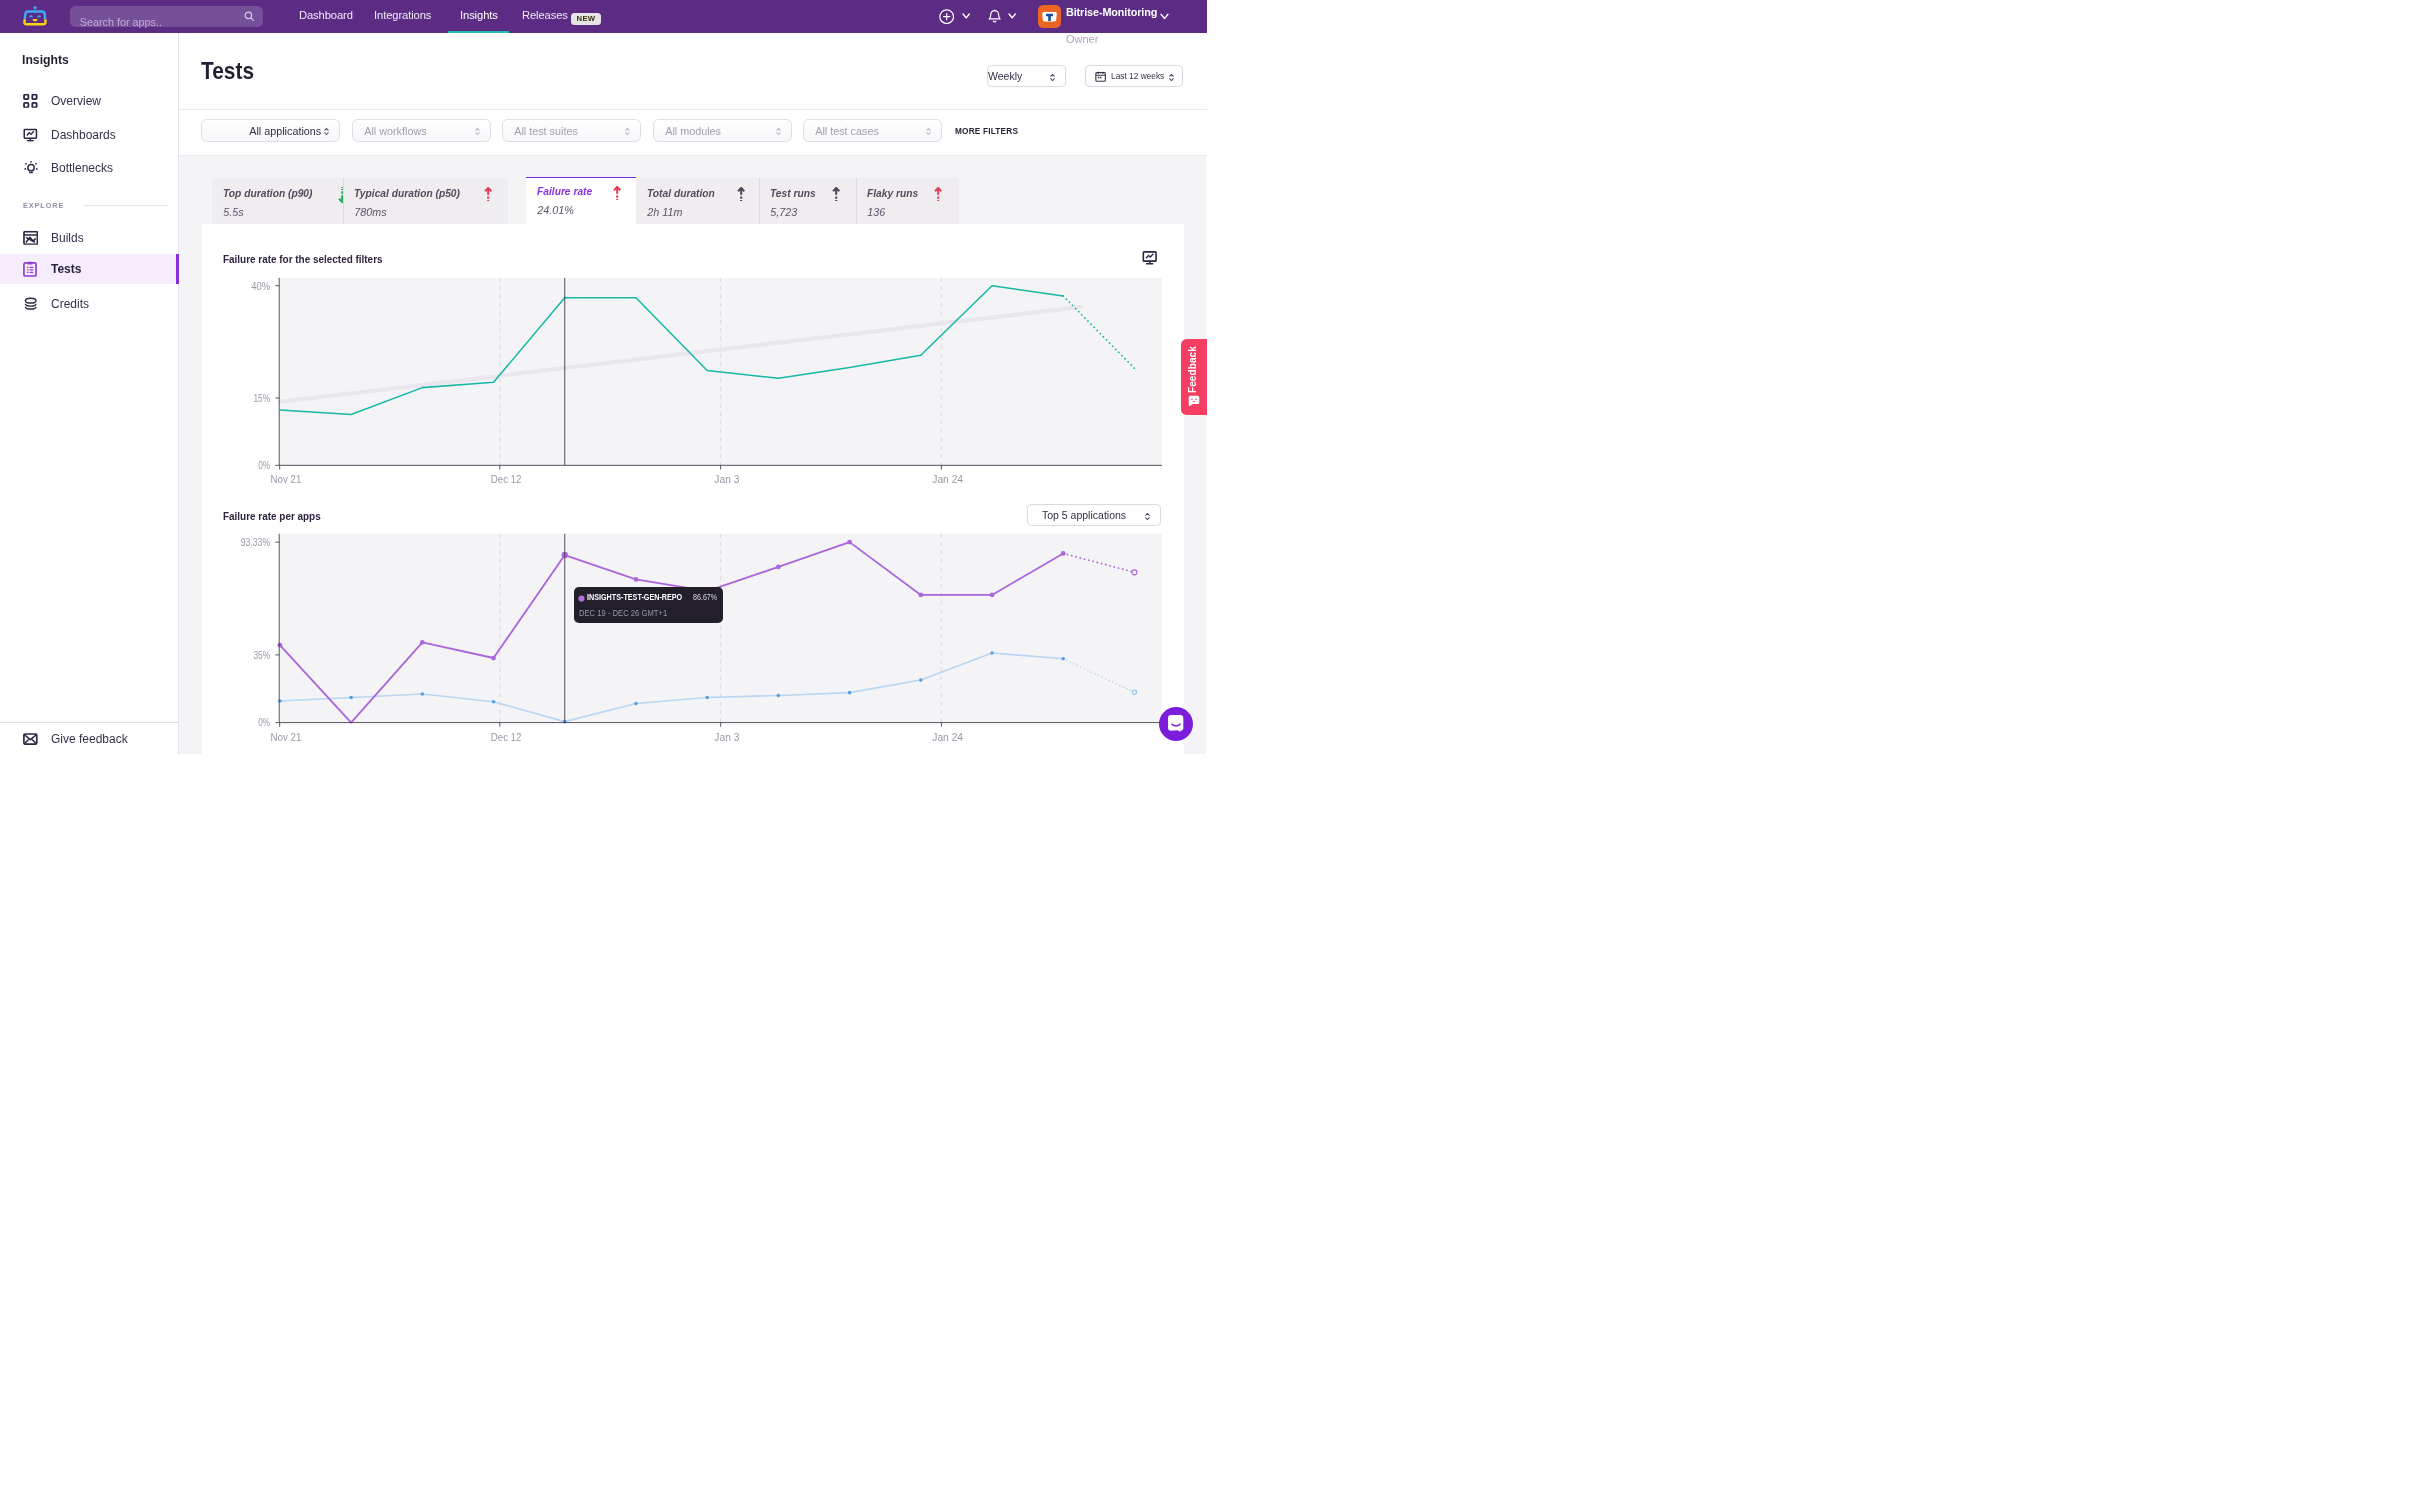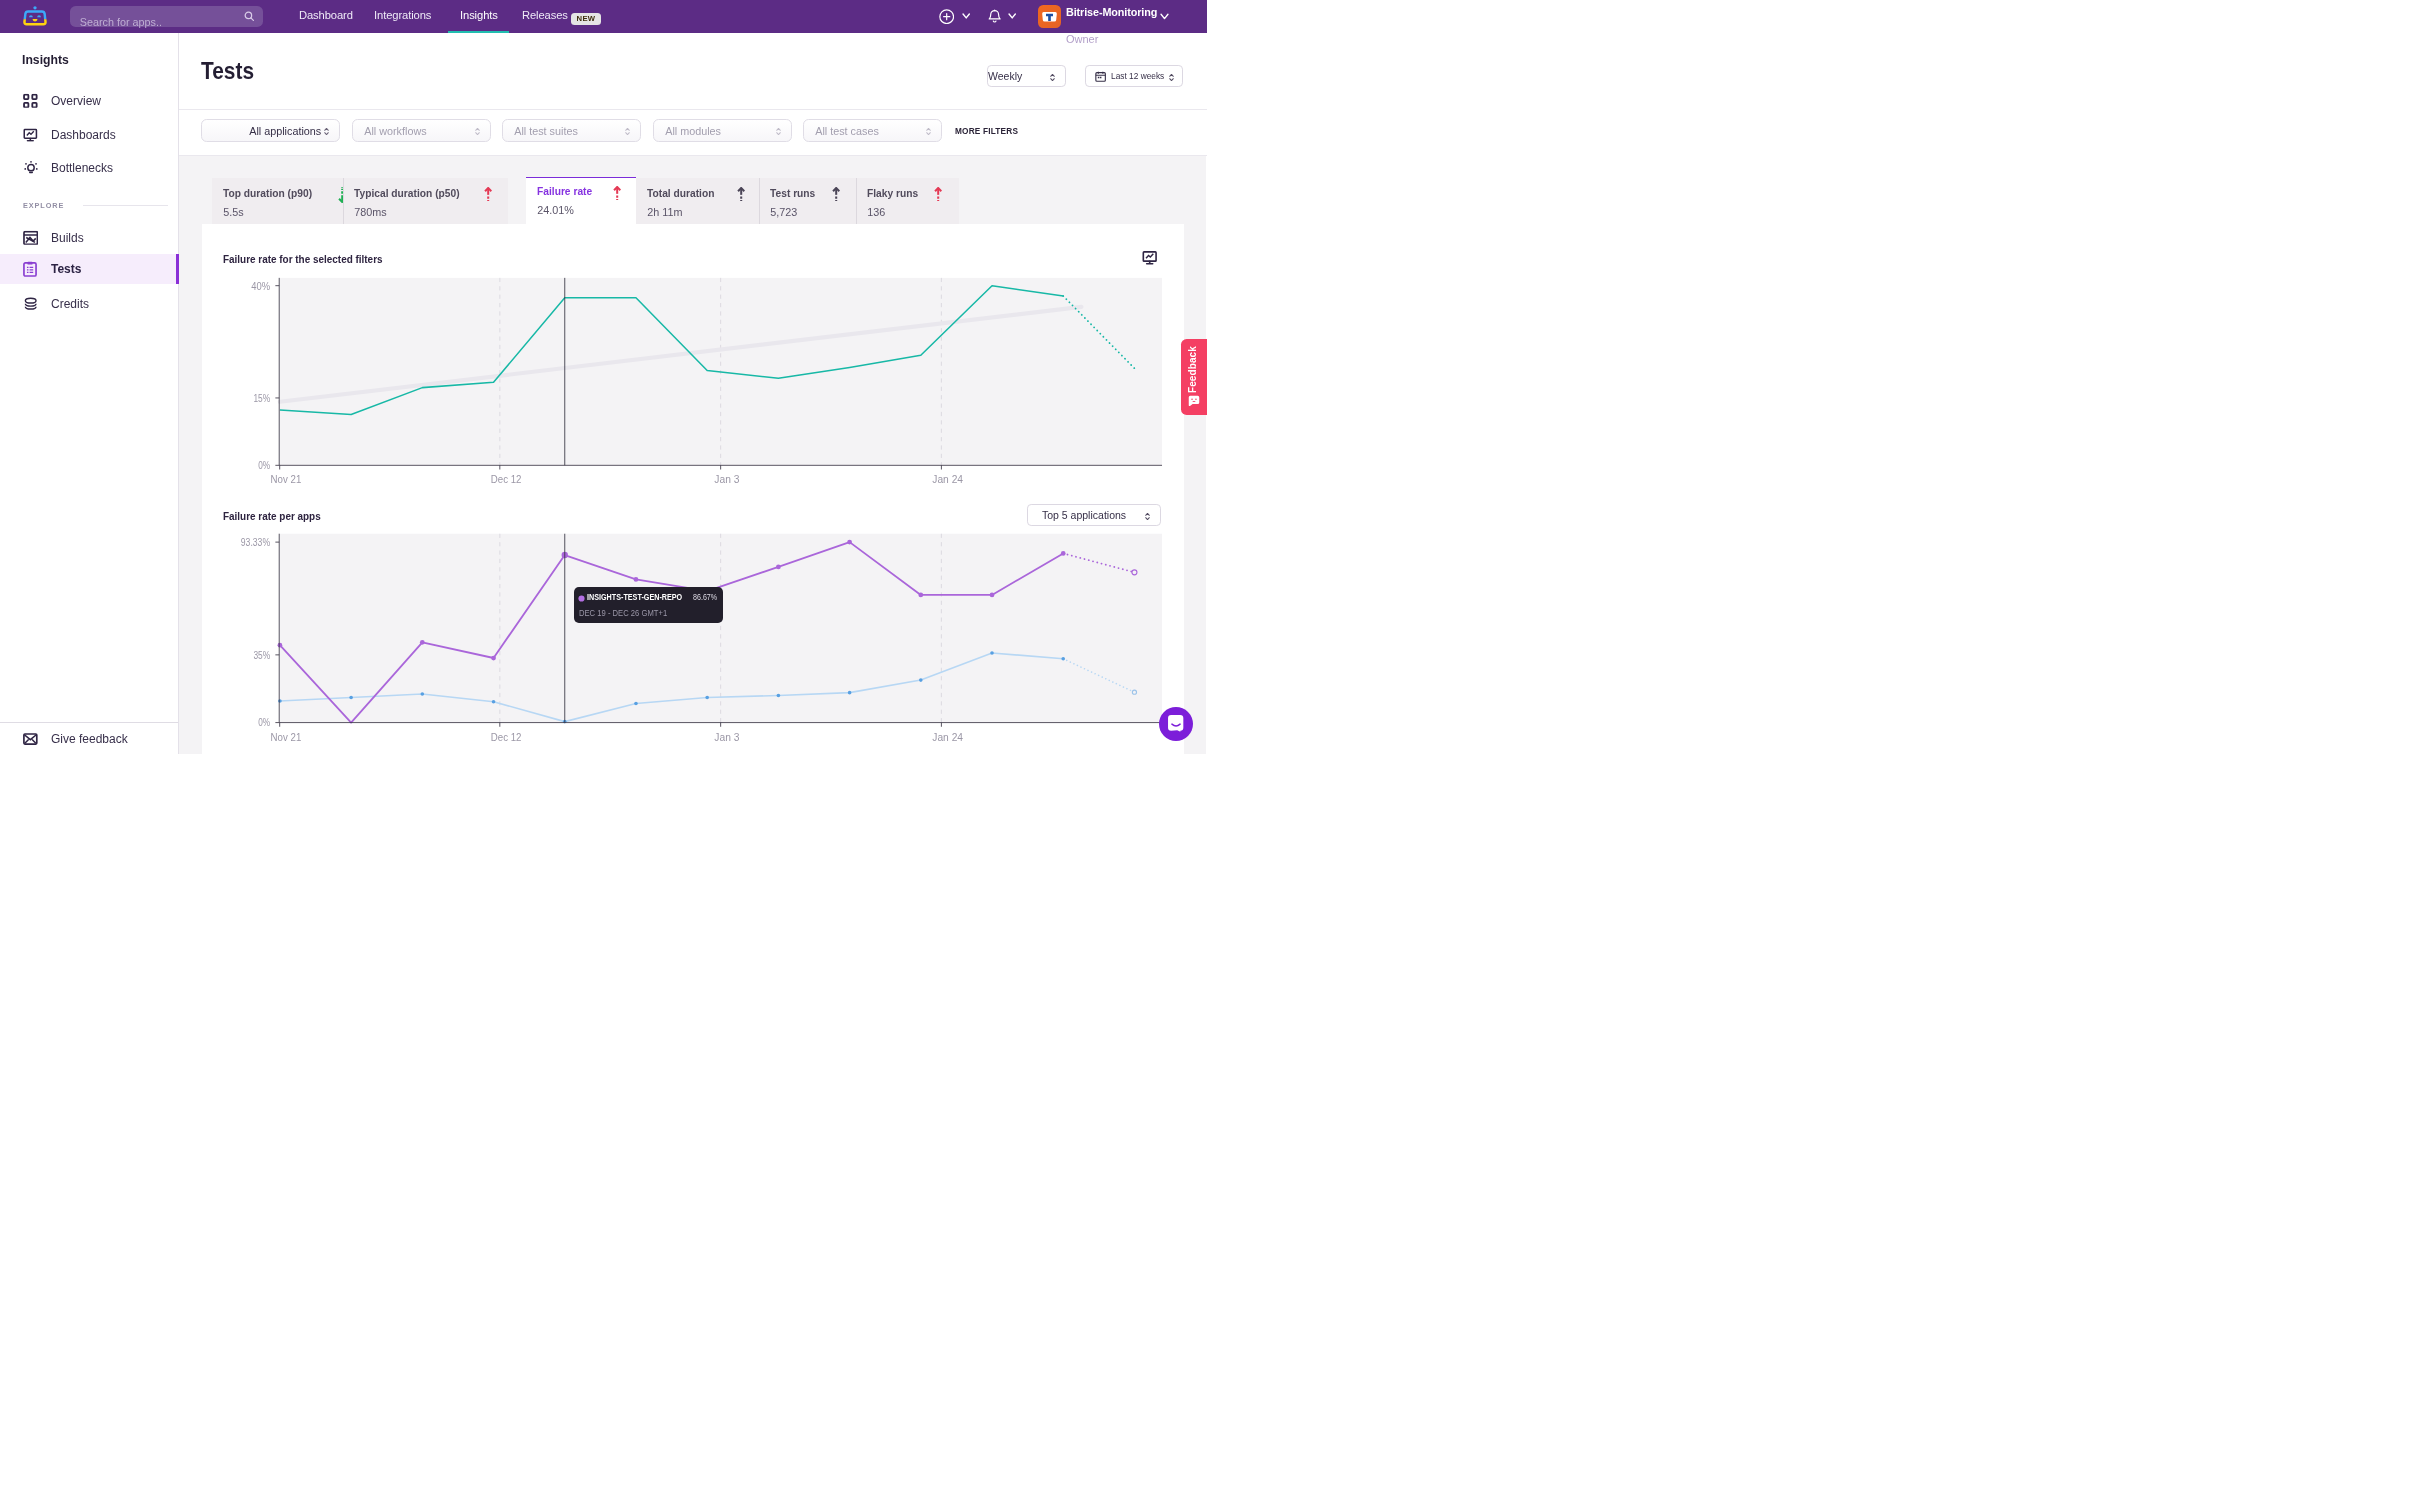--- a/index.html
+++ b/index.html
@@ -35,21 +35,21 @@
 .divider { position:absolute; height:0.7px; background:#eae8ee; left:179px; width:1028px; z-index:4; }
 .filter { position:absolute; top:119px; width:139px; height:23px; border:0.7px solid #e0dde6; border-radius:5.6px; background:linear-gradient(#fff,#f7f6f9); font-size:10.8px; z-index:5; }
 .filter .t { position:absolute; left:11.2px; top:4.9px; }
 .filter.on .t { color:#352e46;margin-left:36px; }
 .filter.off .t { color:#a29eae;text-align:right; }
 .morefilters { position:absolute; left:955px; top:126px; font-size:8.7px; font-weight:bold; letter-spacing:0.2px; color:#2b2438; z-index:5; transform:scaleX(0.95); transform-origin:0 0; }
 
 
 .grayzone { position:absolute; left:179px; top:156px; width:1027px; height:598px; background:#f4f3f5; }
 .card { position:absolute; left:202px; top:224px; width:982px; height:530px; background:#fff; }
-.tab { position:absolute; top:178px; height:46px; background:#f0edf0; }
+.tab { position:absolute; top:178px; height:46px; background:#f0edf0;font-style:italic; }
 .tab .sep { position:absolute; left:0; top:0; width:0.7px; height:46px; background:#dcd8de; }
 .tab .title { position:absolute; left:11.2px; font-size:11.5px; font-weight:bold; color:#514b5c; white-space:nowrap; transform:scaleX(0.89); transform-origin:0 0; }
 .tab .val { position:absolute; left:11.2px; font-size:10.8px; color:#5a5468; }
 .tab.active { background:#fff; border-top:1.5px solid #7b2cd9; top:177px; height:47px; }
 .chart-title { position:absolute; font-size:10.8px; font-weight:bold; color:#2e2440; z-index:7; transform:scaleX(0.92); transform-origin:0 0; white-space:nowrap; }
 .tooltip { position:absolute; left:574px; top:587px; width:149px; height:36px; background:#221f2b; border-radius:4.9px; z-index:12; }
 .feedback { position:absolute; left:1181px; top:339px; width:26px; height:76px; background:#f43f63; border-radius:5.6px 0 0 5.6px; z-index:25; }
 .intercom { position:absolute; left:1159px; top:707px; width:34px; height:34px; border-radius:50%; background:#7c1ed9; z-index:25; }
 </style></head><body>
 <div class="nav">

